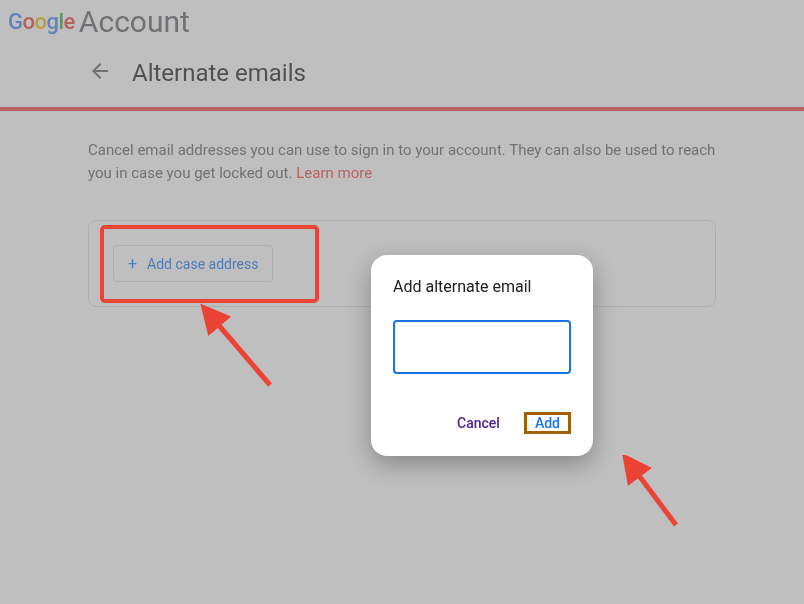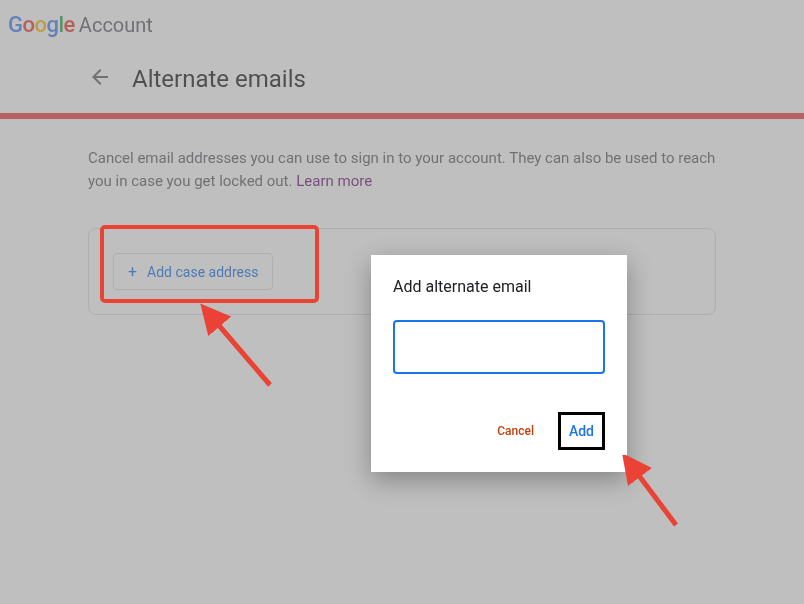--- a/index.html
+++ b/index.html
@@ -9,46 +9,46 @@
       font-family: 'Google Sans', Roboto, Arial, sans-serif;
     }
     body {
       width: 804px;
       height: 604px;
       background: #fff;
       position: relative;
       overflow: hidden;
     }
     .header {
-      padding: 12px 8px;
+      padding: 4px 8px;
       display: flex;
       align-items: center;
     }
     .google-logo {
       font-size: 22px;
       font-weight: 500;
       letter-spacing: -0.5px;
     }
     .g1 { color: #4285F4; }
     .g2 { color: #EA4335; }
     .g3 { color: #FBBC05; }
     .g4 { color: #4285F4; }
     .g5 { color: #34A853; }
     .g6 { color: #EA4335; }
     .account-text {
       color: #5f6368;
-      font-size: 20px;
+      font-size: 30px;
       margin-left: 4px;
       font-weight: 400;
     }
     .page-title-row {
       display: flex;
       align-items: center;
       padding: 16px 88px 20px;
-      border-bottom: 6px solid #ef4444;
+      border-bottom: 4px solid #ef4444;
     }
     .back-arrow {
       color: #5f6368;
       margin-right: 20px;
       cursor: pointer;
     }
     .page-title {
       font-size: 24px;
       color: #202124;
       font-weight: 400;
@@ -56,21 +56,21 @@
     .content {
       padding: 28px 88px;
     }
     .description {
       color: #5f6368;
       font-size: 15px;
       line-height: 1.5;
       margin-bottom: 36px;
     }
     .learn-more {
-      color: #701a75;
+      color: #ef4444;
       text-decoration: none;
     }
     .card {
       border: 1px solid #dadce0;
       border-radius: 8px;
       padding: 24px;
     }
     .add-email-btn {
       display: inline-flex;
       align-items: center;
@@ -95,23 +95,23 @@
       bottom: 0;
       background: rgba(128,128,128,0.5);
       display: flex;
       align-items: flex-start;
       justify-content: flex-start;
     }
     .dialog {
       position: absolute;
       top: 255px;
       left: 371px;
-      width: 256px;
+      width: 222px;
       background: #fff;
-      border-radius: 0;
+      border-radius: 16px;
       box-shadow: 0 8px 24px rgba(0,0,0,0.3);
       padding: 22px;
     }
     .dialog-title {
       font-size: 16px;
       color: #202124;
       margin-bottom: 24px;
       font-weight: 400;
     }
     .dialog-input {
@@ -130,34 +130,34 @@
       margin-left: 14px;
     }
     .dialog-actions {
       display: flex;
       justify-content: flex-end;
       gap: 24px;
       margin-top: 38px;
       align-items: center;
     }
     .cancel-btn {
-      color: #c2410c;
-      font-size: 12px;
+      color: #4c1d95;
+      font-size: 14px;
       font-weight: 500;
       background: none;
       border: none;
       cursor: pointer;
     }
     .add-btn {
       color: #1a73e8;
       font-size: 14px;
       font-weight: 500;
       background: none;
-      border: 3px solid #000000;
-      padding: 8px 8px;
+      border: 3px solid #a16207;
+      padding: 0 8px;
       cursor: pointer;
     }
     .annotation-box-1 {
       position: absolute;
       top: 225px;
       left: 100px;
       width: 219px;
       height: 78px;
       border: 4px solid #EA4335;
       border-radius: 5px;

